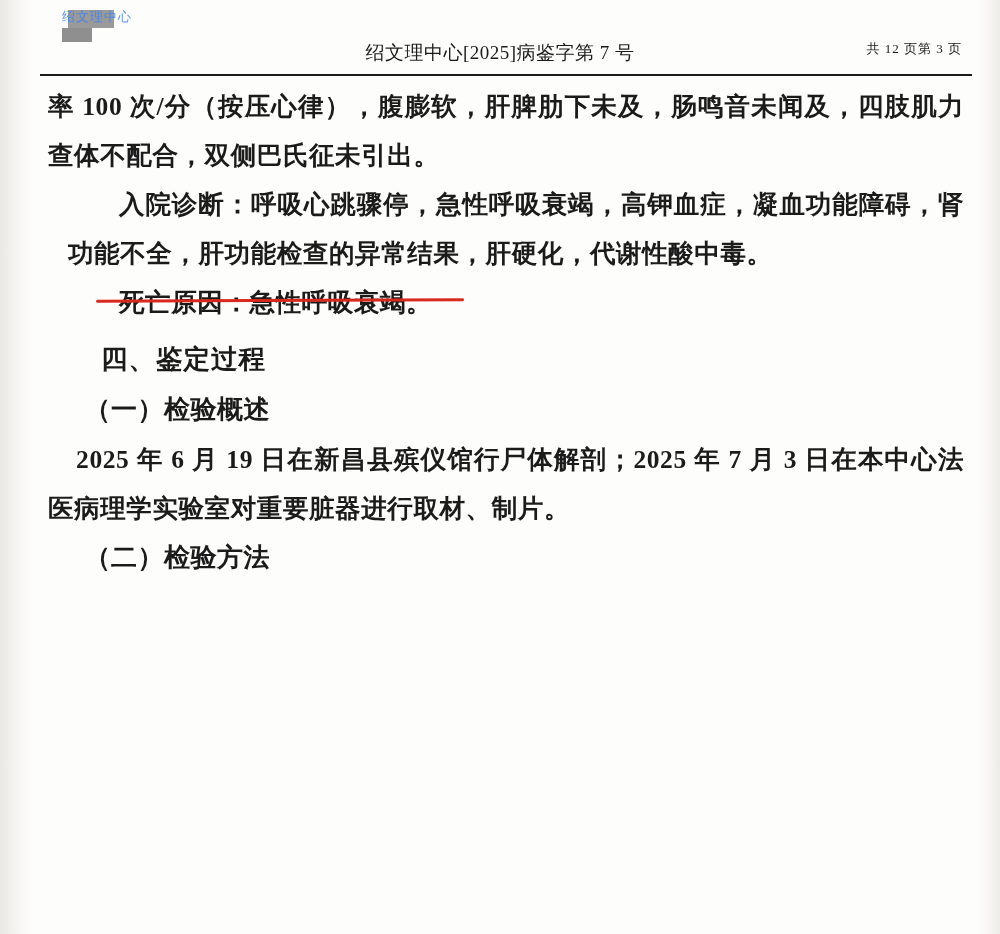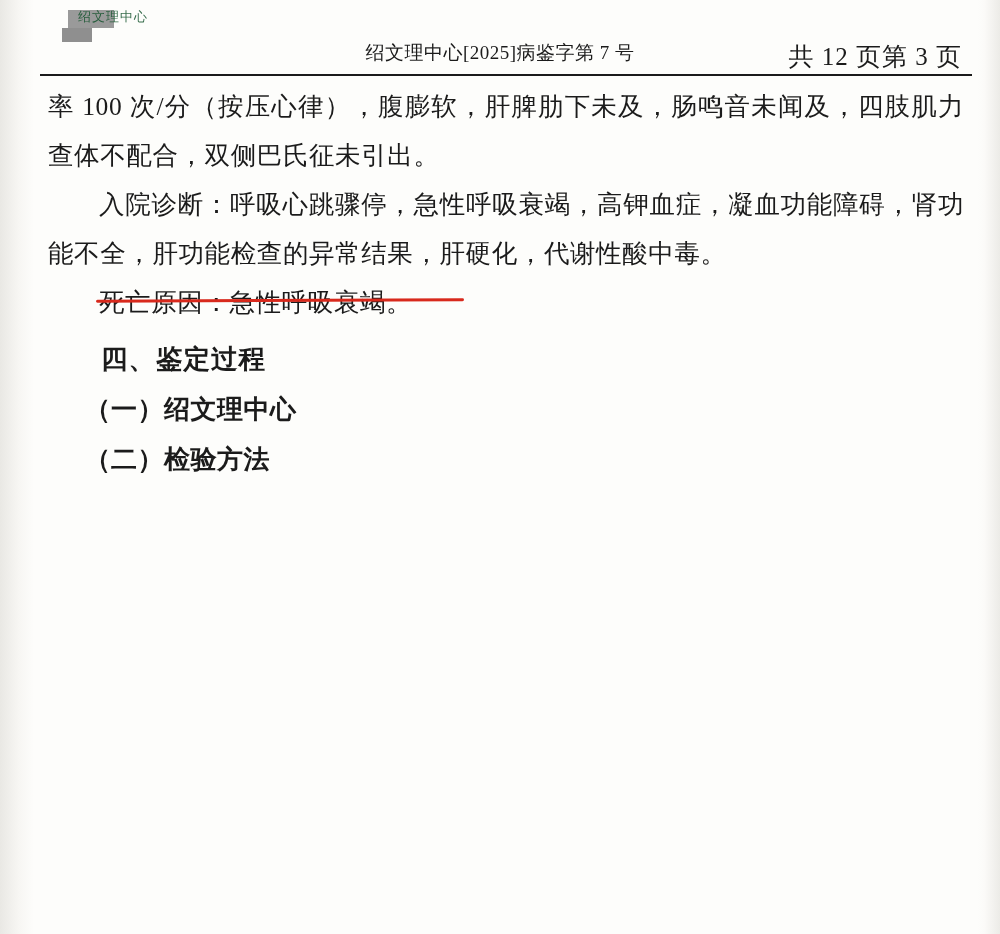--- a/index.html
+++ b/index.html
@@ -61,44 +61,44 @@
   .stamp-redact2 {
     position: absolute;
     left: 0px;
     top: 20px;
     width: 30px;
     height: 14px;
     background: #8f8f8f;
   }
   .stamp-text {
     position: absolute;
-    left: 16px;
+    left: 0;
     top: 0px;
     font-size: 13px;
     line-height: 17px;
     letter-spacing: 1px;
-    color: #14532d;
+    color: #3b82f6;
     font-family: "Liberation Serif", serif;
     width: 90px;
     opacity: 0.85;
   }
   .header-center {
     position: absolute;
     left: 0;
     right: 0;
     top: 40px;
     text-align: center;
     font-size: 19px;
     letter-spacing: 0.5px;
   }
   .header-right {
     position: absolute;
     right: 38px;
     top: 40px;
-    font-size: 25px;
+    font-size: 13px;
     letter-spacing: 1px;
     white-space: nowrap;
   }
   .rule {
     position: absolute;
     left: 40px;
     right: 28px;
     top: 74px;
     height: 2px;
     background: #1b1b1b;
@@ -111,23 +111,25 @@
     right: 36px;
     top: 82px;
   }
   p {
     margin: 0;
     font-size: 25.5px;
     line-height: 49px;
     letter-spacing: 0.6px;
     text-align: justify;
     text-justify: inter-character;
+    font-weight: bold;
   }
   p.indent {
     text-indent: 2em;
+    margin-left: 20px;
   }
   p.indent1 {
     text-indent: 1.1em;
   }
   .heading {
     margin: 0;
     font-size: 26.5px;
     line-height: 52px;
     font-weight: bold;
     text-indent: 2em;
@@ -183,19 +185,20 @@
     <div class="underline-wrap">
       <p class="indent"><span>死亡原因：</span><span>急性呼吸衰竭。</span></p>
       <div class="red-underline"></div>
     </div>
 
 
     <div class="spacer-sm"></div>
 
     <p class="heading">四、鉴定过程</p>
 
-    <p class="subheading">（一）绍文理中心</p>
-
+    <p class="subheading">（一）检验概述</p>
+
+    <p class="indent1">2025 年 6 月 19 日在新昌县殡仪馆行尸体解剖；2025 年 7 月 3 日在本中心法医病理学实验室对重要脏器进行取材、制片。</p>
 
     <p class="subheading">（二）检验方法</p>
 
   </div>
 </div>
 
 </body></html>

